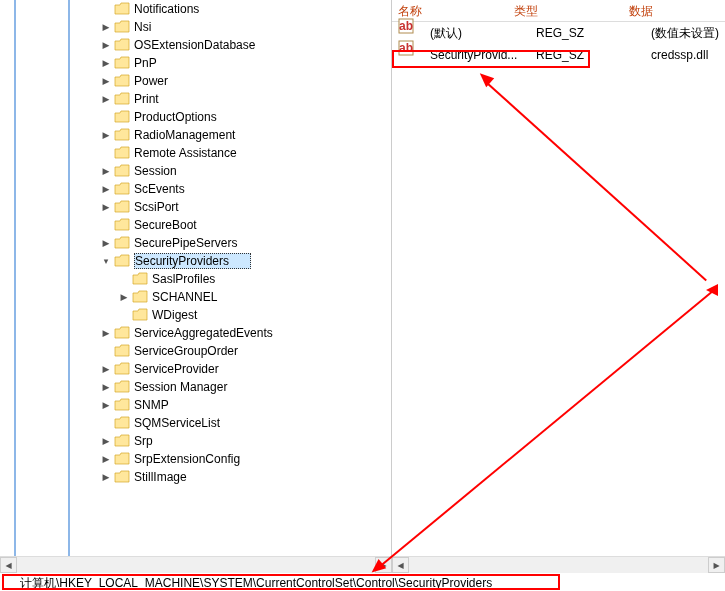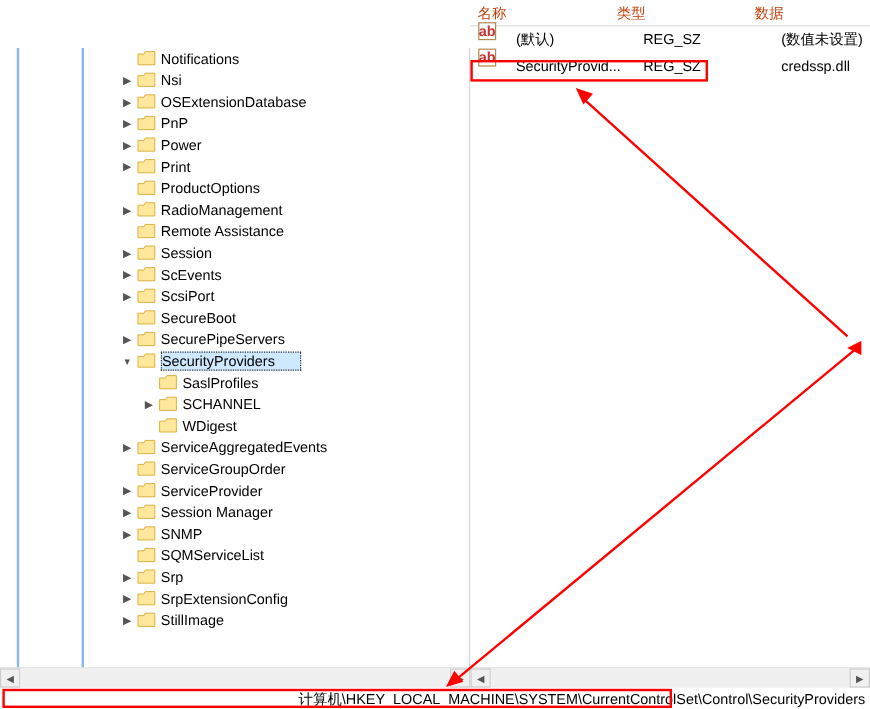--- a/index.html
+++ b/index.html
@@ -1,18 +1,18 @@
 <!DOCTYPE html>
 <html><head>
 <meta charset="utf-8">
 <style>
 * { margin: 0; padding: 0; box-sizing: border-box; font-family: "Microsoft YaHei", Tahoma, sans-serif; font-size: 12px; }
 body { width: 725px; height: 591px; background: #fff; position: relative; overflow: hidden; }
 .main { display: flex; height: 556px; }
-.left-pane { width: 392px; border-right: 1px solid #ccc; position: relative; overflow: hidden; background: #fff; margin-top: 40px; }
+.left-pane { width: 392px; border-right: 1px solid #ccc; position: relative; overflow: hidden; background: #fff; }
 .vline1 { position: absolute; left: 14px; top: 0; width: 2px; height: 556px; background: #8db7e8; }
 .vline2 { position: absolute; left: 68px; top: 0; width: 2px; height: 556px; background: #8db7e8; }
 .tree { position: absolute; left: 82px; top: 0; }
 .node { display: flex; align-items: center; height: 18px; margin-bottom: 0; }
 .expand { width: 12px; height: 12px; display: flex; align-items: center; justify-content: center; color: #555; font-size: 9px; cursor: pointer; }
 .expand-spacer { width: 12px; }
 .folder-icon { width: 16px; height: 14px; margin: 0 4px 0 2px; }
 .folder-icon svg { display: block; }
 .label { color: #000; white-space: nowrap; }
 .selected { background: #cde8ff; border: 1px dotted #333; padding-right: 21px; }
@@ -31,21 +31,21 @@
 .val-icon svg { display: block; }
 .cell-name { width: 106px; overflow: hidden; white-space: nowrap; text-overflow: ellipsis; }
 .cell-type { width: 115px; }
 .cell-data { flex: 1; }
 .hscroll { height: 17px; display: flex; border-top: 1px solid #ddd; background: #f0f0f0; }
 .hscroll-left, .hscroll-right { width: 17px; display: flex; align-items: center; justify-content: center; background: #f0f0f0; border: 1px solid #cdcdcd; font-size: 8px; color: #555; }
 .hscroll-track { flex: 1; background: #f0f0f0; }
 .hscroll.left-sc { width: 392px; }
 .hscroll.right-sc { flex: 1; }
 .scroll-row { display: flex; }
-.path-bar { height: 18px; padding: 2px 4px; color: #000; font-size: 12px; white-space: nowrap; text-align: right; }
+.path-bar { height: 18px; padding: 2px 20px; color: #000; font-size: 12px; white-space: nowrap; }
 .highlight-box { position: absolute; border: 2px solid #ff0000; pointer-events: none; }
 .red-line { position: absolute; background: #ff0000; transform-origin: left center; height: 2px; pointer-events: none; }
 .red-triangle { position: absolute; width: 0; height: 0; pointer-events: none; }
 .red-cluster { position: absolute; pointer-events: none; }
 </style>
 </head>
 <body>
 
 <div class="main">
   <div class="left-pane">

